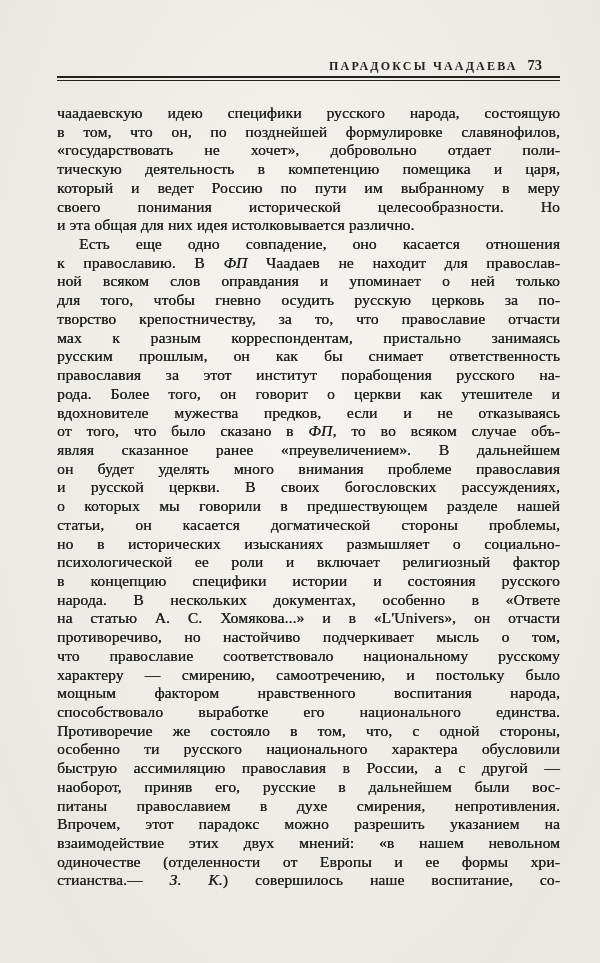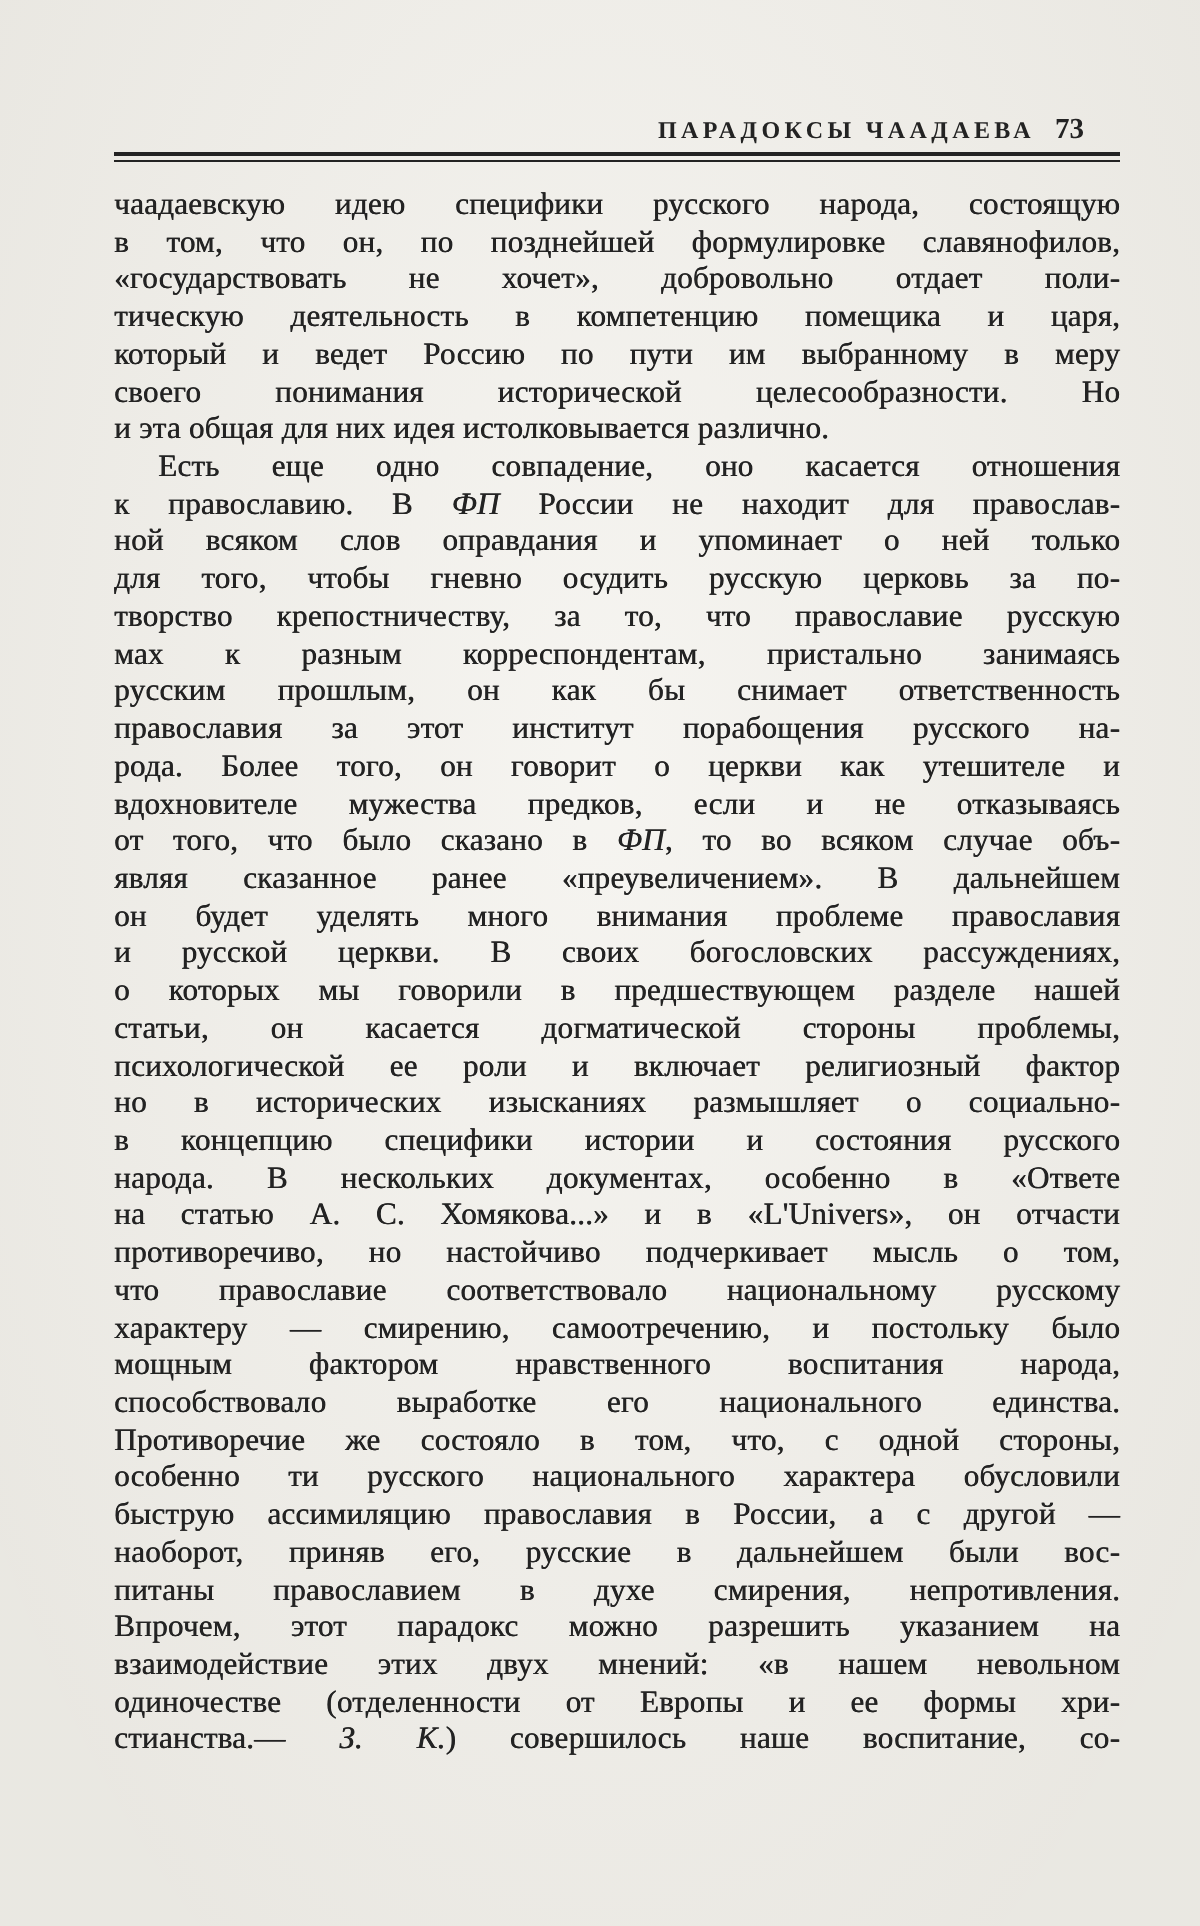--- a/index.html
+++ b/index.html
@@ -40,21 +40,21 @@
   }
   .head-rule {
     width: 503px;
     height: 2px;
     margin-top: 2px;
     border-top: 2.5px solid var(--ink, #2a2a2a);
     border-bottom: 1.2px solid var(--ink, #2a2a2a);
   }
   .body-text {
     width: 503px;
-    margin-top: 13px;
+    margin-top: 23px;
     font-size: 15.6px;
     line-height: 18.72px;
     letter-spacing: 0.1px;
     text-shadow: 0.25px 0 0 currentColor;
   }
   .line {
     text-align: justify;
     text-align-last: justify;
     white-space: normal;
   }
@@ -80,37 +80,37 @@
   <div class="head-rule"></div>
   <div class="body-text">
       <div class="line"><span>чаадаевскую идею специфики русского народа, состоящую</span></div>
       <div class="line"><span>в том, что он, по позднейшей формулировке славянофилов,</span></div>
       <div class="line"><span>«государствовать не хочет», добровольно отдает поли-</span></div>
       <div class="line"><span>тическую деятельность в компетенцию помещика и царя,</span></div>
       <div class="line"><span>который и ведет Россию по пути им выбранному в меру</span></div>
       <div class="line"><span>своего понимания исторической целесообразности. Но</span></div>
       <div class="line para-end"><span>и эта общая для них идея истолковывается различно.</span></div>
       <div class="line indent"><span>Есть еще одно совпадение, оно касается отношения</span></div>
-      <div class="line"><span>к православию. В </span><i>ФП</i><span> России не находит для православ-</span></div>
+      <div class="line"><span>к православию. В </span><i>ФП</i><span> Чаадаев не находит для православ-</span></div>
       <div class="line"><span>ной всяком слов оправдания и упоминает о ней только</span></div>
       <div class="line"><span>для того, чтобы гневно осудить русскую церковь за по-</span></div>
-      <div class="line"><span>творство крепостничеству, за то, что православие русскую</span></div>
+      <div class="line"><span>творство крепостничеству, за то, что православие отчасти</span></div>
       <div class="line"><span>мах к разным корреспондентам, пристально занимаясь</span></div>
       <div class="line"><span>русским прошлым, он как бы снимает ответственность</span></div>
       <div class="line"><span>православия за этот институт порабощения русского на-</span></div>
       <div class="line"><span>рода. Более того, он говорит о церкви как утешителе и</span></div>
       <div class="line"><span>вдохновителе мужества предков, если и не отказываясь</span></div>
       <div class="line"><span>от того, что было сказано в </span><i>ФП</i><span>, то во всяком случае объ-</span></div>
       <div class="line"><span>являя сказанное ранее «преувеличением». В дальнейшем</span></div>
       <div class="line"><span>он будет уделять много внимания проблеме православия</span></div>
       <div class="line"><span>и русской церкви. В своих богословских рассуждениях,</span></div>
       <div class="line"><span>о которых мы говорили в предшествующем разделе нашей</span></div>
       <div class="line"><span>статьи, он касается догматической стороны проблемы,</span></div>
+      <div class="line"><span>но в исторических изысканиях размышляет о социально-</span></div>
       <div class="line"><span>психологической ее роли и включает религиозный фактор</span></div>
-      <div class="line"><span>но в исторических изысканиях размышляет о социально-</span></div>
       <div class="line"><span>в концепцию специфики истории и состояния русского</span></div>
       <div class="line"><span>народа. В нескольких документах, особенно в «Ответе</span></div>
       <div class="line"><span>на статью А. С. Хомякова...» и в «L'Univers», он отчасти</span></div>
       <div class="line"><span>противоречиво, но настойчиво подчеркивает мысль о том,</span></div>
       <div class="line"><span>что православие соответствовало национальному русскому</span></div>
       <div class="line"><span>характеру — смирению, самоотречению, и постольку было</span></div>
       <div class="line"><span>мощным фактором нравственного воспитания народа,</span></div>
       <div class="line"><span>способствовало выработке его национального единства.</span></div>
       <div class="line"><span>Противоречие же состояло в том, что, с одной стороны,</span></div>
       <div class="line"><span>особенно ти русского национального характера обусловили</span></div>

